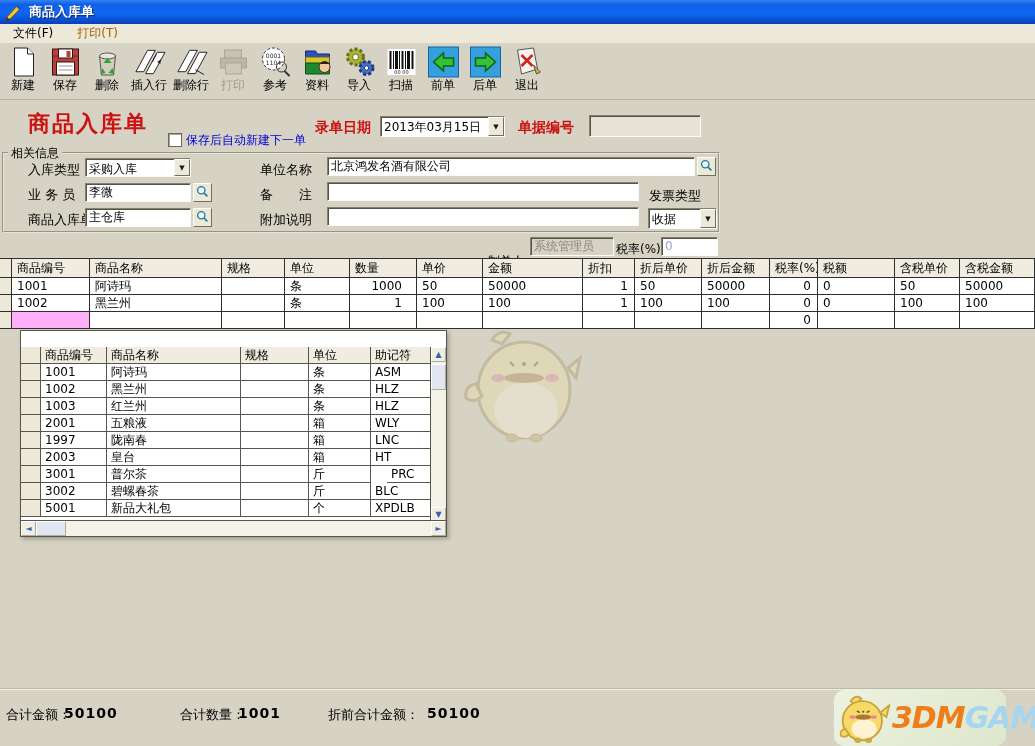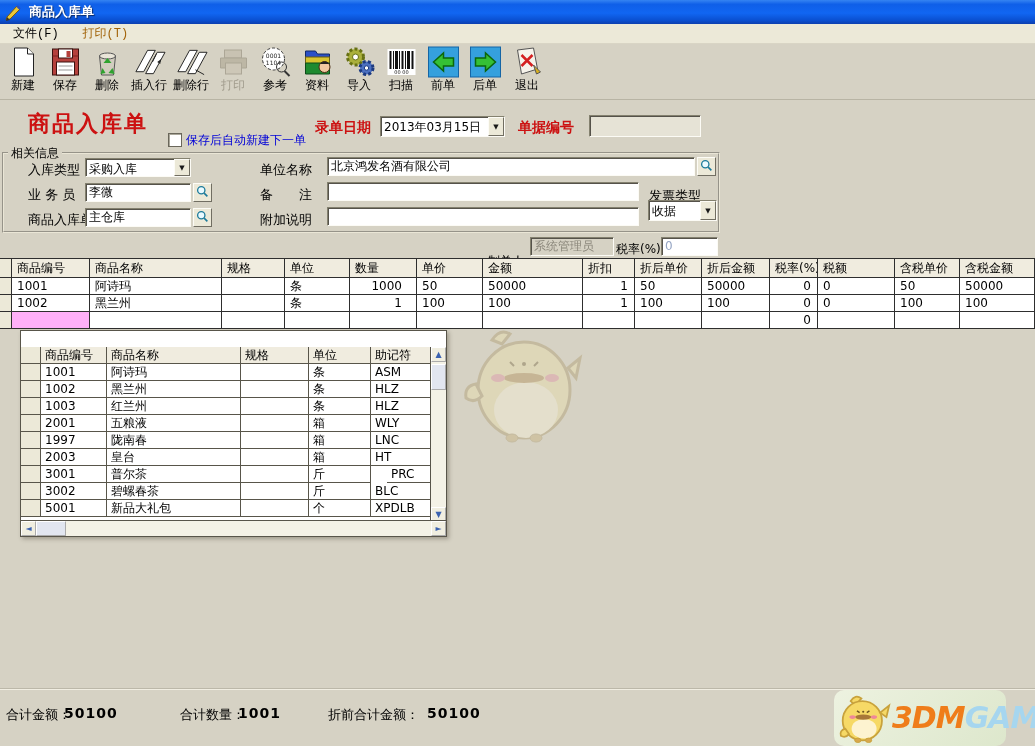--- a/index.html
+++ b/index.html
@@ -9,21 +9,21 @@
   
   .titlebar{position:absolute;left:0;top:0;width:1035px;height:24px;box-sizing:border-box;
     background:linear-gradient(180deg,#3584f2 0%,#0f5fe8 18%,#1166f2 55%,#0a4fd0 85%,#0c3fae 100%);
     display:flex;align-items:center;padding-left:5px;}
   .title-icon{width:18px;height:18px;display:block;}
   .title-text{color:#fff;font-weight:bold;font-size:13px;margin-left:6px;text-shadow:1px 1px 1px #0a2a66;}
   
   .menubar{position:absolute;left:0;top:24px;width:1035px;height:20px;box-sizing:border-box;
     background:#ece9d8;display:flex;align-items:center;gap:14px;padding-left:8px;
     border-bottom:1px solid #d9d5c5;}
-  .menu-item{padding:1px 5px;cursor:default;font-family:Liberation Mono, monospace;}
+  .menu-item{padding:1px 5px;cursor:default;}
   .menu-item.disabled{color:#a16207;}
   
   .toolbar{position:absolute;left:0;top:44px;width:1035px;height:56px;box-sizing:border-box;
     background:#d6d2c4;border-bottom:1px solid #b8b4a4;display:flex;padding-left:2px;}
   .tb-btn{width:42px;height:54px;display:flex;flex-direction:column;align-items:center;
     padding-top:2px;box-sizing:border-box;cursor:default;}
   .tb-icon{width:33px;height:32px;display:block;}
   .tb-icon svg{width:100%;height:100%;display:block;}
   .tb-label{font-size:12px;line-height:15px;white-space:nowrap;}
   .tb-btn.disabled .tb-label{color:#a29d8e;}
@@ -316,21 +316,21 @@
     <span class="abs flabel" style="left:28px;top:111px;">商品入库单</span>
     <div class="abs sunken field" style="left:85px;top:108px;width:106px;height:19px;">主仓库</div>
     <button class="abs raisedb magbtn" style="left:193px;top:108px;">
       <span><svg viewBox="0 0 16 16">
             <circle cx="6.5" cy="6.5" r="4.5" fill="#eafaff" stroke="#1b7a9a" stroke-width="1.6"></circle>
             <line x1="10" y1="10" x2="14" y2="14" stroke="#1b7a9a" stroke-width="2"></line>
           </svg></span>
     </button>
     <span class="abs flabel" style="left:260px;top:111px;">附加说明</span>
     <div class="abs sunken field" style="left:327px;top:107px;width:312px;height:19px;"></div>
-    <div class="abs combo sunken" style="left:648px;top:100px;width:69px;height:21px;">
+    <div class="abs combo sunken" style="left:648px;top:108px;width:69px;height:21px;">
       <span class="c-text">收据</span>
       <span class="c-btn raisedb">▼</span>
     </div>
 
     <span class="abs flabel" style="left:488px;top:141px;font-size:12px;margin-top:12px;">制单人</span>
     <div class="abs sunken field disabled-field" style="left:530px;top:137px;width:84px;height:19px;">系统管理员</div>
     <span class="abs flabel" style="left:616px;top:141px;font-size:12px;">税率(%)</span>
     <div class="abs sunken field pale-val" style="left:661px;top:137px;width:57px;height:19px;">0</div>
 
     <div class="abs grid">

